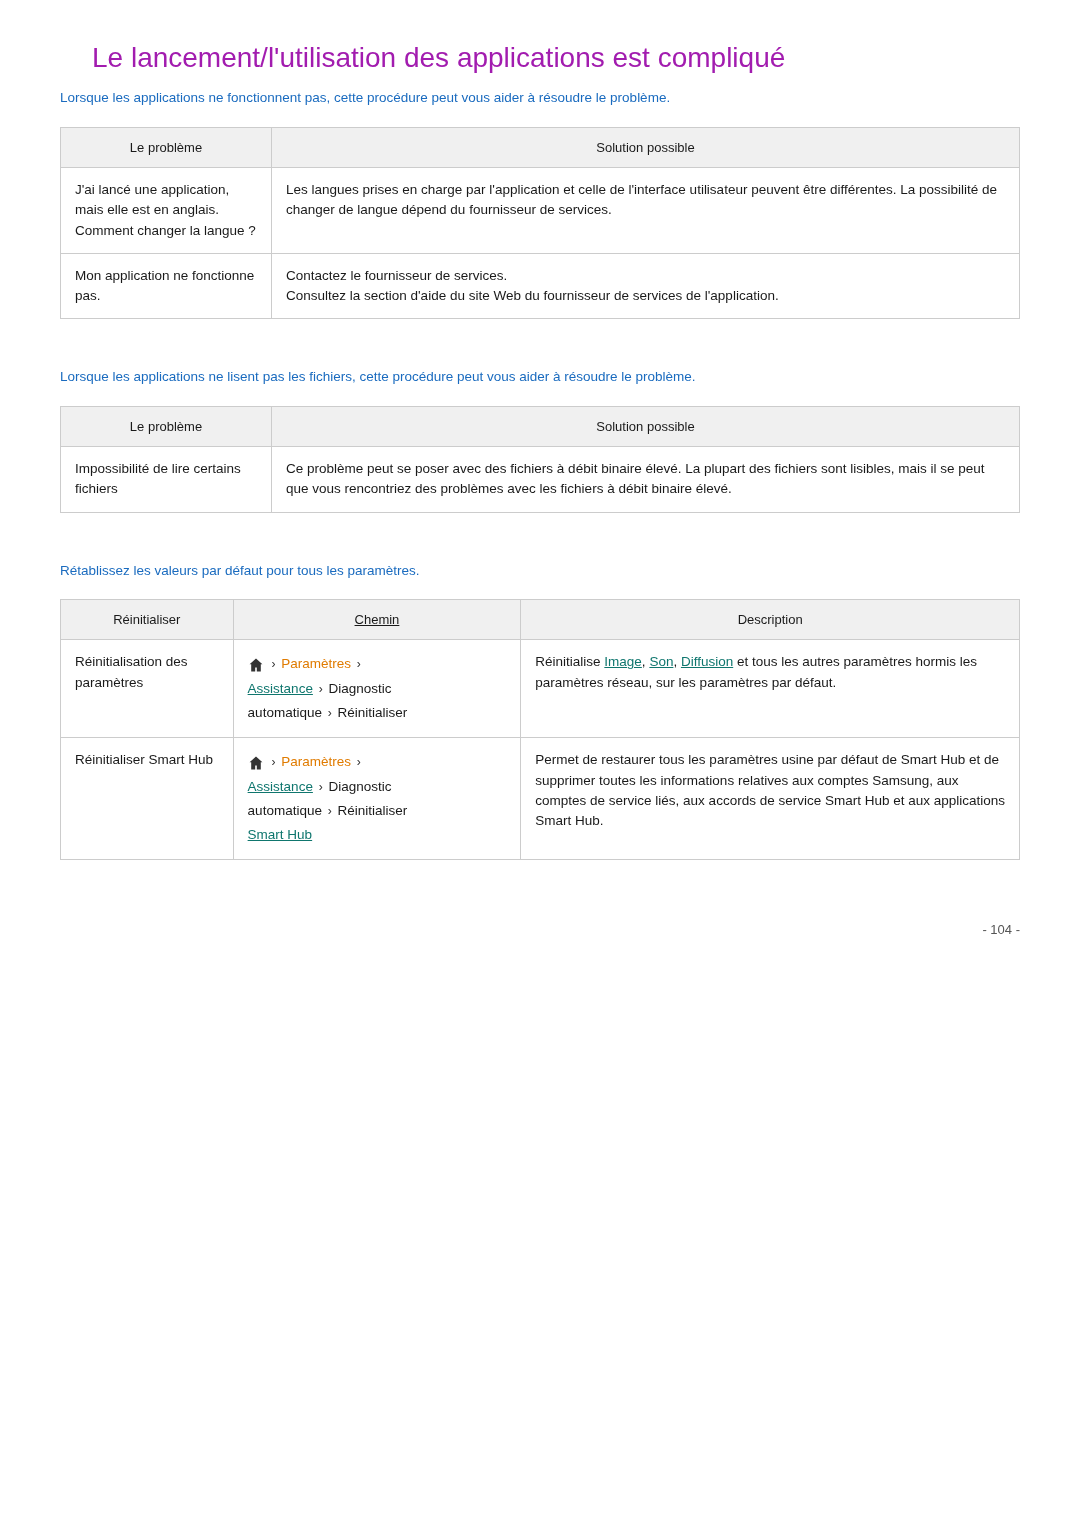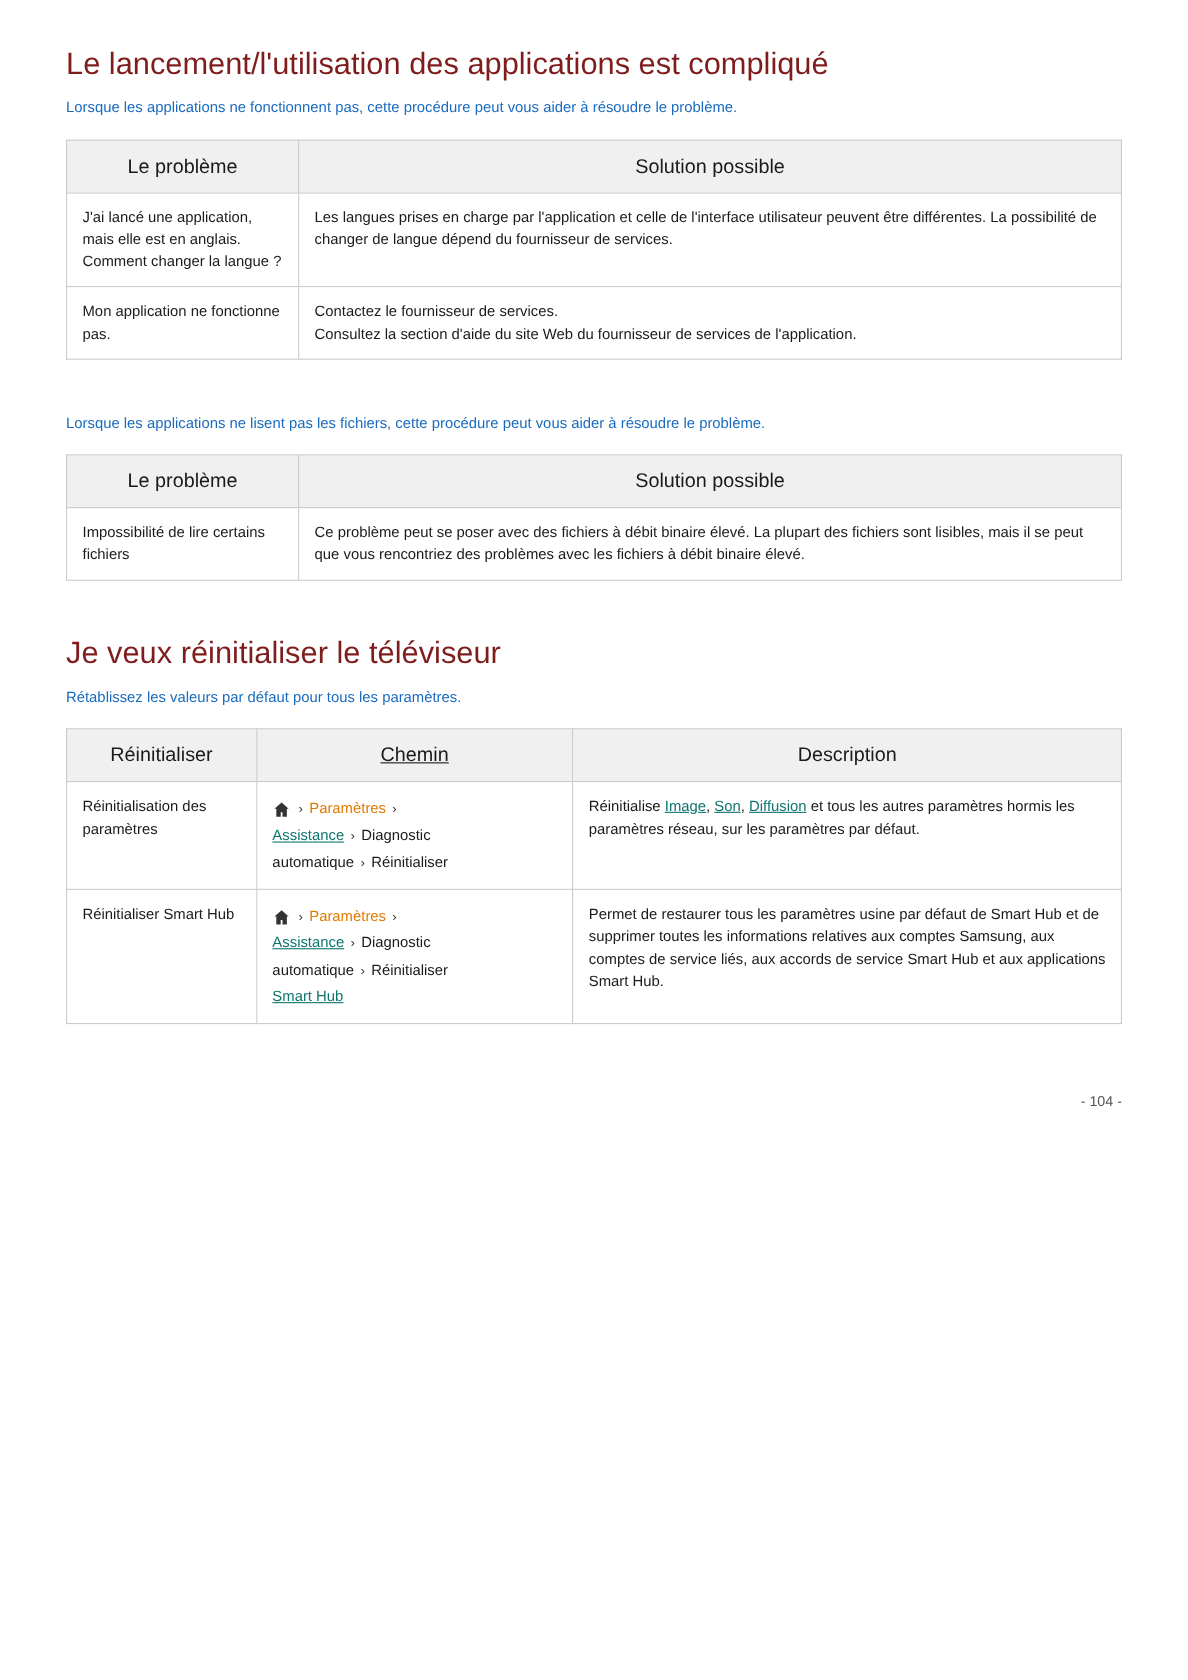--- a/index.html
+++ b/index.html
@@ -16,43 +16,44 @@
       padding: 40px 60px;
       max-width: 1080px;
       margin: 0 auto;
     }
     .section {
       margin-bottom: 48px;
     }
     .section-title {
       font-size: 28px;
       font-weight: 400;
-      color: #7f1d1d;
+      color: #a21caf;
       margin-bottom: 12px;
       line-height: 1.3;
+      margin-left: 32px;
     }
     .section-subtitle {
       color: #1a6bbf;
       font-size: 13.5px;
       margin-bottom: 18px;
       text-decoration: none;
     }
     table {
       width: 100%;
       border-collapse: collapse;
       margin-top: 4px;
       font-size: 13.5px;
     }
     thead tr {
       background-color: #f0f0f0;
     }
     thead th {
       padding: 10px 14px;
       font-weight: 500;
-      font-size: 18px;
+      font-size: 13px;
       border: 1px solid #cccccc;
     }
     tbody td {
       padding: 12px 14px;
       border: 1px solid #cccccc;
       vertical-align: top;
     }
     tbody tr {
       background-color: #ffffff;
       margin-left: 12px;
@@ -146,21 +147,20 @@
     <tbody>
       <tr>
         <td>Impossibilité de lire certains fichiers</td>
         <td>Ce problème peut se poser avec des fichiers à débit binaire élevé. La plupart des fichiers sont lisibles, mais il se peut que vous rencontriez des problèmes avec les fichiers à débit binaire élevé.</td>
       </tr>
     </tbody>
   </table>
 </div>
 
 <div class="section">
-  <h1 class="section-title">Je veux réinitialiser le téléviseur</h1>
   <p class="section-subtitle">Rétablissez les valeurs par défaut pour tous les paramètres.</p>
   <table>
     <thead>
       <tr>
         <th class="col-reset">Réinitialiser</th>
         <th class="col-path">Chemin</th>
         <th class="col-desc">Description</th>
       </tr>
     </thead>
     <tbody>

